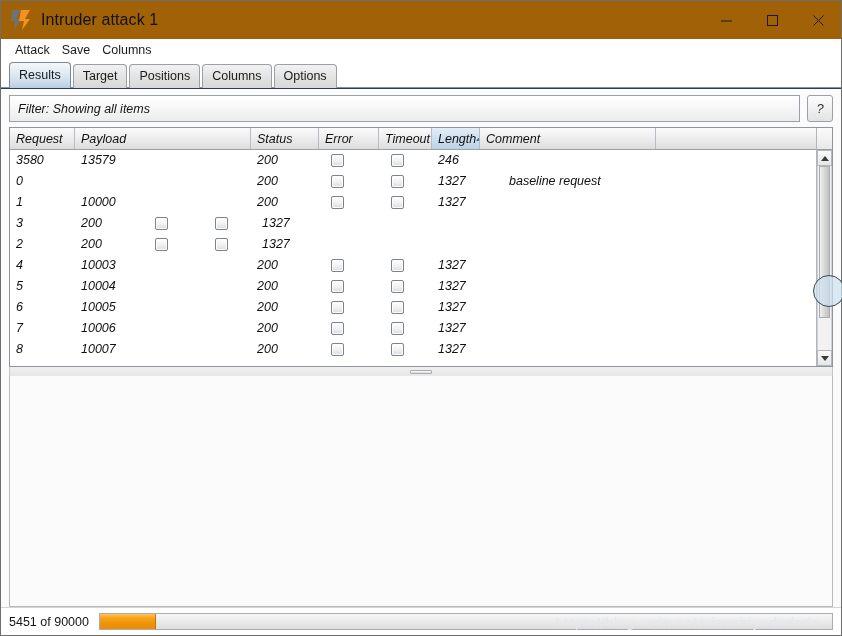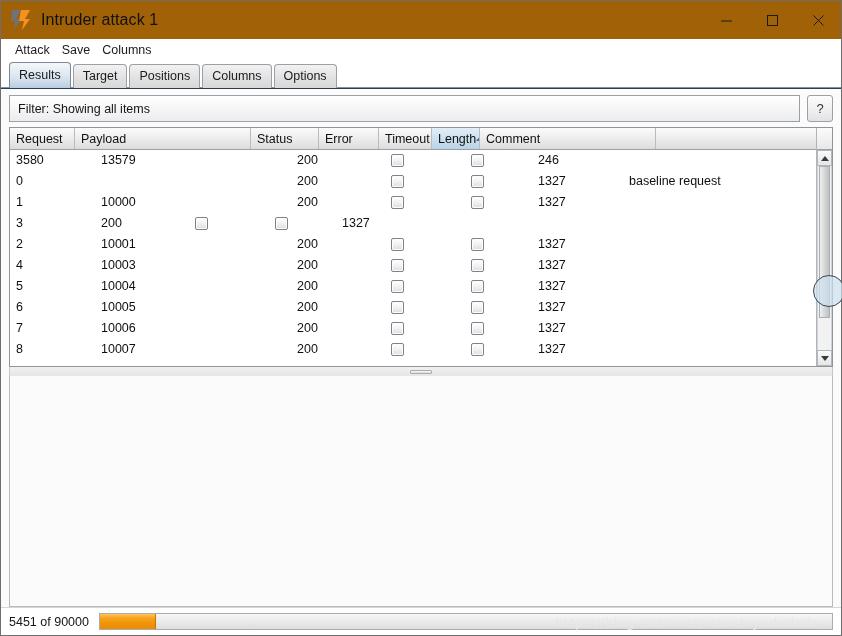--- a/index.html
+++ b/index.html
@@ -118,20 +118,21 @@
 
   
   .content {
     flex: 1 1 auto;
     display: flex;
     flex-direction: column;
     background: #fbfbfb;
     border-top: 1px solid #2c3e50;
     box-sizing: border-box;
     position: relative;
+    font-style: italic;
   }
 
   
   .filter-row {
     display: flex;
     align-items: center;
     padding: 6px 8px 5px 8px;
     box-sizing: border-box;
     background: #fbfbfb;
   }
@@ -209,21 +210,20 @@
     overflow: hidden;
     position: relative;
     background: #ffffff;
   }
   .trow {
     display: flex;
     height: 21px;
     font-size: 12.5px;
     align-items: center;
     color: #101010;
-    gap: 20px;
   }
   .td {
     box-sizing: border-box;
     padding-left: 6px;
     height: 21px;
     line-height: 21px;
     overflow: hidden;
     white-space: nowrap;
   }
   .td.center { display: flex; align-items: center; padding-left: 0; justify-content: flex-start; }
@@ -500,21 +500,20 @@
               <span class="cb"></span>
             </div>
             <div class="td center" style="width: 53px;">
               <span class="cb"></span>
             </div>
             <div class="td" style="width: 71px;">1327</div>
             <div class="td" style="width: 176px;"></div>
           </div>
           <div class="trow">
             <div class="td" style="width: 65px;">2</div>
-            <div class="td" style="width: 176px;">10001</div>
             <div class="td" style="width: 68px;">200</div>
             <div class="td center" style="width: 60px;">
               <span class="cb"></span>
             </div>
             <div class="td center" style="width: 53px;">
               <span class="cb"></span>
             </div>
             <div class="td" style="width: 71px;">1327</div>
             <div class="td" style="width: 176px;"></div>
           </div>

